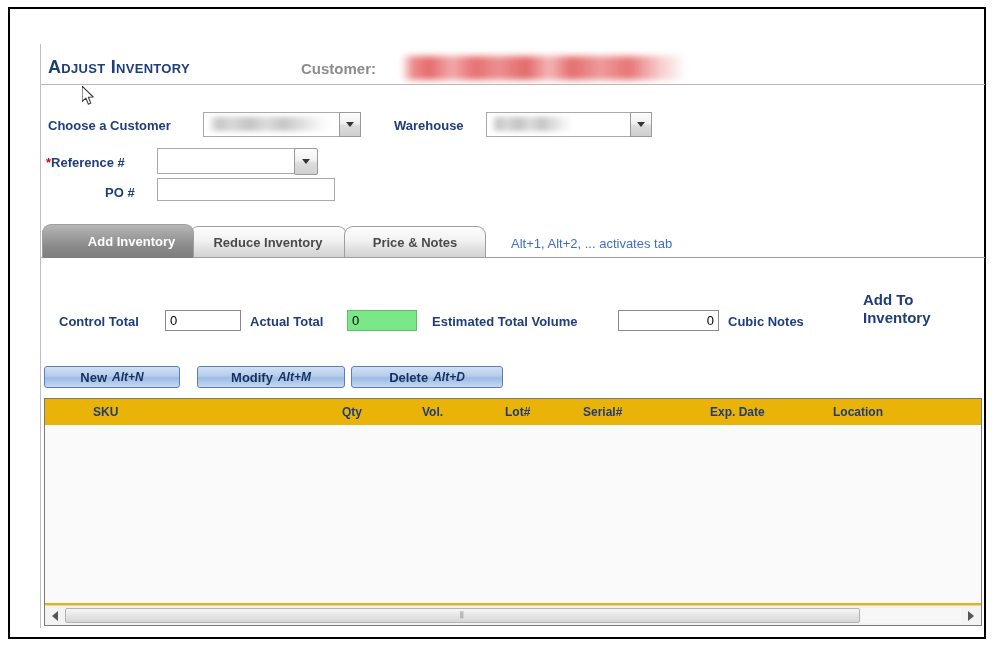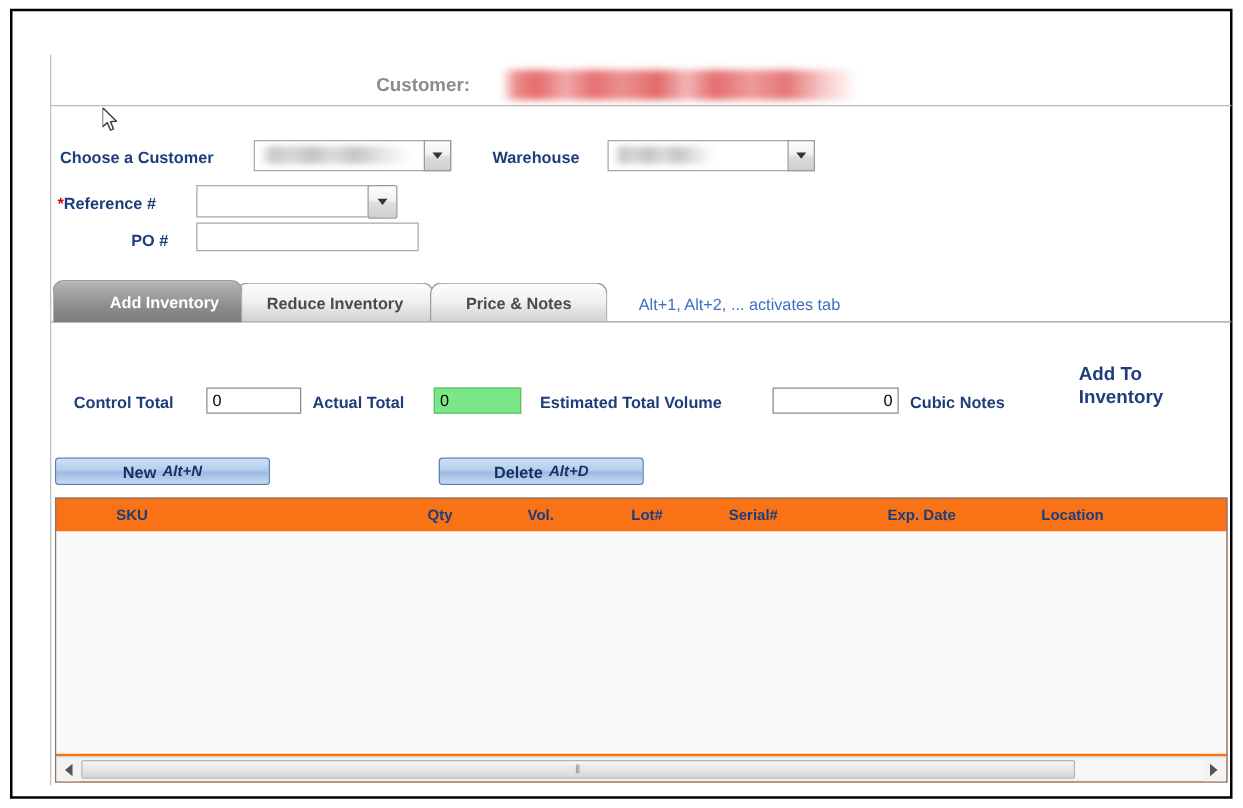--- a/index.html
+++ b/index.html
@@ -259,21 +259,21 @@
   .act-btn .bl { font-weight: bold; }
   .act-btn .sc { font-style: italic; font-size: 12px; font-weight: bold; }
 
   
   .grid {
     position: absolute;
     left: 3px; top: 140px;
     width: 938px; height: 228px;
     box-sizing: border-box;
     border: 1px solid #7a7a7a;
-    background: #f97316;
+    background: #eab308;
   }
   .grid-head {
     position: absolute;
     left: 0; top: 0;
     width: 100%; height: 26px;
   }
   .grid-head .col {
     position: absolute;
     top: 6px;
     font-size: 12px;
@@ -355,20 +355,21 @@
 </style>
 </head>
 <body>
 
 <div id="screen">
   <div class="outer-frame"></div>
   <div class="left-rule"></div>
 
   <div class="content">
 
+    <div class="page-title">Adjust Inventory</div>
     <div class="customer-label">Customer:</div>
     <div class="customer-value-redacted"></div>
     <div class="header-rule"></div>
 
     <div class="lbl" style="left:7px; top:74px;">Choose a Customer</div>
     <div class="combo" style="left:162px; top:68px; width:158px;">
       <div class="blur-val" style="width:122px;"></div>
       <div class="combo-btn">
           <span class="arw"></span>
         </div>
@@ -415,25 +416,29 @@
 
       <div class="lbl" style="left:391px; top:56px;">Estimated Total Volume</div>
       <input class="num-input right" style="left: 577px; top: 52px; width: 101px;" value="0">
       <div class="lbl" style="left:687px; top:56px;">Cubic Notes</div>
 
       <div class="add-to-inv">
         <div>Add To</div>
         <div>Inventory</div>
       </div>
 
-      <div class="act-btn" style="left:3px; top:108px; width:172px;">
+      <div class="act-btn" style="left:3px; top:108px; width:136px;">
         <span class="bl">New</span>
         <span class="sc">Alt+N</span>
       </div>
-      <div class="act-btn" style="left:310px; top:108px; width:164px;">
+      <div class="act-btn" style="left:156px; top:108px; width:148px;">
+        <span class="bl">Modify</span>
+        <span class="sc">Alt+M</span>
+      </div>
+      <div class="act-btn" style="left:310px; top:108px; width:152px;">
         <span class="bl">Delete</span>
         <span class="sc">Alt+D</span>
       </div>
 
       <div class="grid">
         <div class="grid-head">
           <div class="col" style="left:48px;">SKU</div>
           <div class="col" style="left:184px;margin-top:32px;">Qualifier</div>
           <div class="col" style="left:297px;">Qty</div>
           <div class="col" style="left:377px;">Vol.</div>

